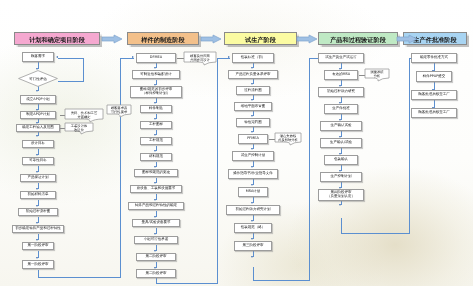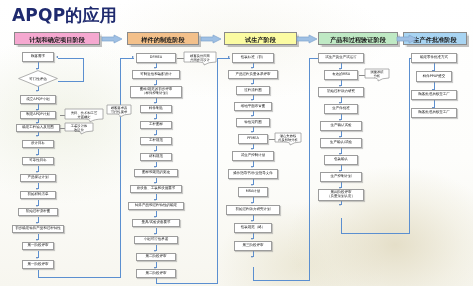--- a/index.html
+++ b/index.html
@@ -77,21 +77,20 @@
   .tri{position:absolute;width:0;height:0;}
   .tri.down{border-left:1.8px solid transparent;border-right:1.8px solid transparent;border-top:2.6px solid #3f6fb5;}
   .tri.right{border-top:1.8px solid transparent;border-bottom:1.8px solid transparent;border-left:2.6px solid #3f6fb5;}
   .tri.left{border-top:1.8px solid transparent;border-bottom:1.8px solid transparent;border-right:2.6px solid #3f6fb5;}
 </style>
 </head>
 <body>
 
 <div id="slide">
 
-  <div id="title">APQP的应用</div>
 
   <div class="stage s1">计划和确定项目阶段</div>
   <div class="stage s2">样件的制造阶段</div>
   <div class="stage s3">试生产阶段</div>
   <div class="stage s4">产品和过程验证阶段</div>
   <div class="stage s5">生产件批准阶段</div>
 
   <div class="bigarrow a1">
     <svg width="22" height="10" viewBox="0 0 22 10">
         <path d="M1 3 L13 3 L13 1 L21 5 L13 9 L13 7 L1 7 Z" fill="#9fc0e4" stroke="#7fa3cd" stroke-width=".7"></path>

